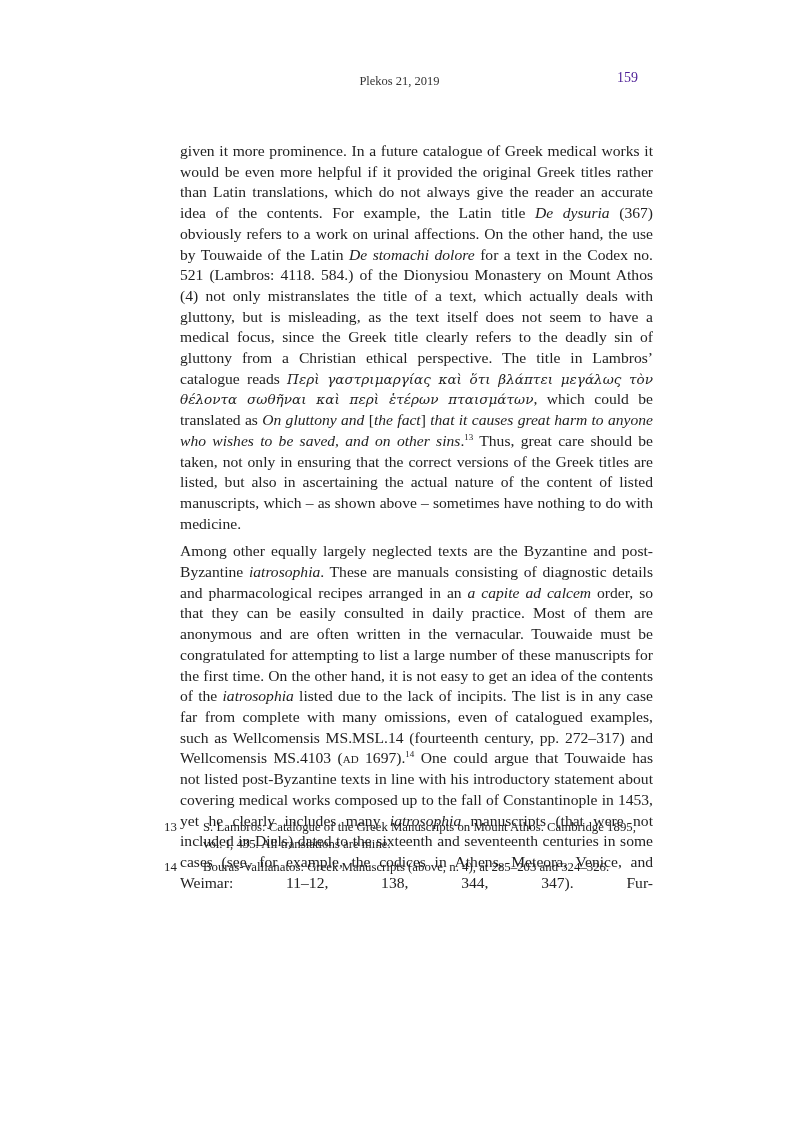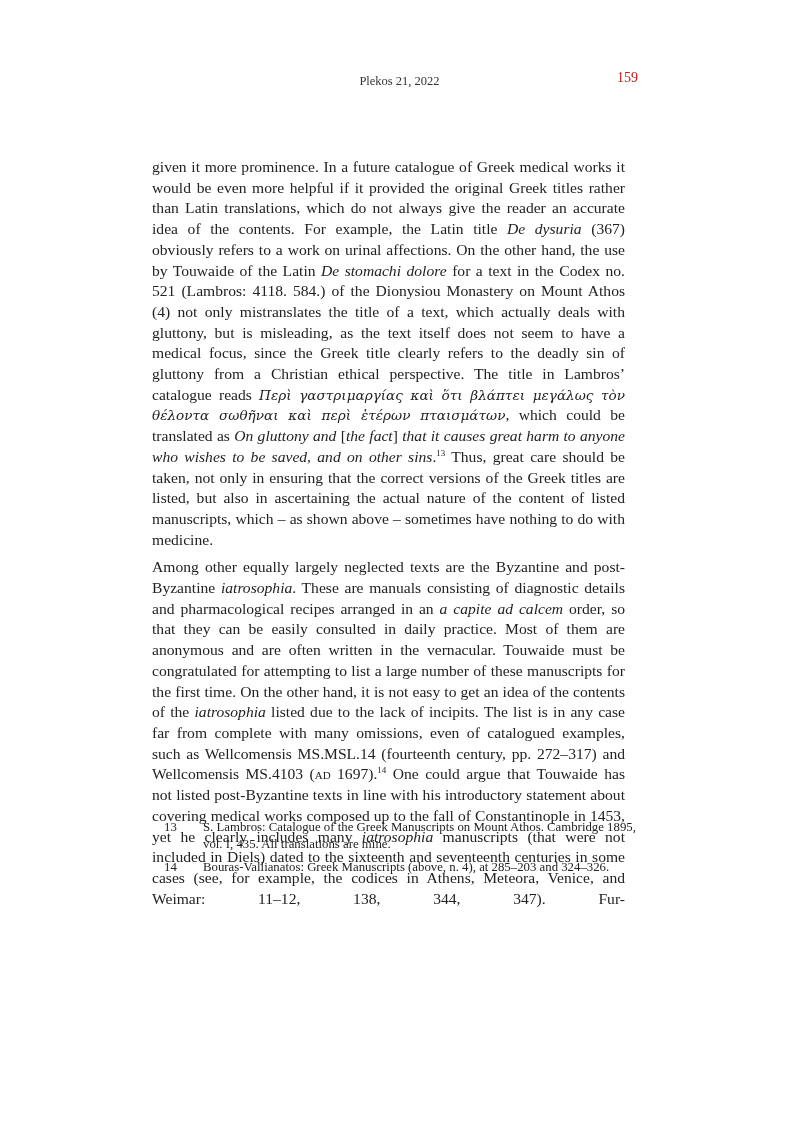--- a/index.html
+++ b/index.html
@@ -1,37 +1,37 @@
 <!DOCTYPE html>
 <html><head>
 <meta charset="utf-8">
 <style>
   html, body { margin: 0; padding: 0; background: #ffffff; }
   body { width: 799px; height: 1131px; position: relative; overflow: hidden; color: #222; font-family: "Liberation Serif", "DejaVu Serif", serif; }
   .header-title { position: absolute; top: 74px; left: 0; width: 799px; text-align: center; font-size: 12.5px; color: #333; }
-  .page-number { position: absolute; top: 70px; left: 612px; width: 26px; text-align: right; font-size: 14px; color: #b91c1c; }
-  .body-text { position: absolute; top: 141px; left: 152px; width: 473px; font-size: 15.6px; line-height: 20.7px; text-align: justify; margin-top: 16px; }
+  .page-number { position: absolute; top: 70px; left: 612px; width: 26px; text-align: right; font-size: 14px; color: #4c1d95; }
+  .body-text { position: absolute; top: 141px; left: 180px; width: 473px; font-size: 15.6px; line-height: 20.7px; text-align: justify; }
   .body-text p { margin: 0; }
   .body-text p + p { margin-top: 7px; }
   .body-text p.last { text-align-last: justify; }
   .it { font-style: italic; }
   .greek { font-style: italic; font-family: "DejaVu Serif", serif; font-size: 13.6px; }
   sup { font-size: 9px; line-height: 0; vertical-align: 6px; }
   .sc { font-variant: small-caps; }
   .footnotes { position: absolute; top: 819px; left: 164px; width: 473px; font-size: 12.8px; line-height: 17px; }
   .footnote { display: flex; }
   .footnote + .footnote { margin-top: 6px; }
   .fn-num { width: 39px; flex: none; }
   .fn-text { flex: 1; }
 </style>
 </head>
 <body>
 
 <div>
-  <div class="header-title">Plekos 21, 2022</div>
+  <div class="header-title">Plekos 21, 2019</div>
   <div class="page-number">159</div>
 
   <div class="body-text">
     <p>given it more prominence. In a future catalogue of Greek medical works it would be even more helpful if it provided the original Greek titles rather than Latin translations, which do not always give the reader an accurate idea of the contents. For example, the Latin title <span class="it">De dysuria</span> (367) obviously refers to a work on urinal affections. On the other hand, the use by Touwaide of the Latin <span class="it">De stomachi dolore</span> for a text in the Codex no. 521 (Lambros: 4118. 584.) of the Dionysiou Monastery on Mount Athos (4) not only mistranslates the title of a text, which actually deals with gluttony, but is misleading, as the text itself does not seem to have a medical focus, since the Greek title clearly refers to the deadly sin of gluttony from a Christian ethical perspective. The title in Lambros’ catalogue reads <span class="greek">Περὶ γαστριμαργίας καὶ ὅτι βλάπτει μεγάλως τὸν θέλοντα σωθῆναι καὶ περὶ ἑτέρων πταισμάτων</span>, which could be translated as <span class="it">On gluttony and </span>[<span class="it">the fact</span>] <span class="it">that it causes great harm to anyone who wishes to be saved, and on other sins</span>.<sup>13</sup> Thus, great care should be taken, not only in ensuring that the correct versions of the Greek titles are listed, but also in ascertaining the actual nature of the content of listed manuscripts, which – as shown above – sometimes have nothing to do with medicine.</p>
     <p class="last">Among other equally largely neglected texts are the Byzantine and post-Byzantine <span class="it">iatrosophia</span>. These are manuals consisting of diagnostic details and pharmacological recipes arranged in an <span class="it">a capite ad calcem</span> order, so that they can be easily consulted in daily practice. Most of them are anonymous and are often written in the vernacular. Touwaide must be congratulated for attempting to list a large number of these manuscripts for the first time. On the other hand, it is not easy to get an idea of the contents of the <span class="it">iatrosophia</span> listed due to the lack of incipits. The list is in any case far from complete with many omissions, even of catalogued examples, such as Wellcomensis MS.MSL.14 (fourteenth century, pp. 272–317) and Wellcomensis MS.4103 (<span class="sc">ad</span> 1697).<sup>14</sup> One could argue that Touwaide has not listed post-Byzantine texts in line with his introductory statement about covering medical works composed up to the fall of Constantinople in 1453, yet he clearly includes many <span class="it">iatrosophia</span> manuscripts (that were not included in Diels) dated to the sixteenth and seventeenth centuries in some cases (see, for example, the codices in Athens, Meteora, Venice, and Weimar: 11–12, 138, 344, 347). Fur-</p>
   </div>
 
   <div class="footnotes">
     <div class="footnote">
       <span class="fn-num">13</span>

